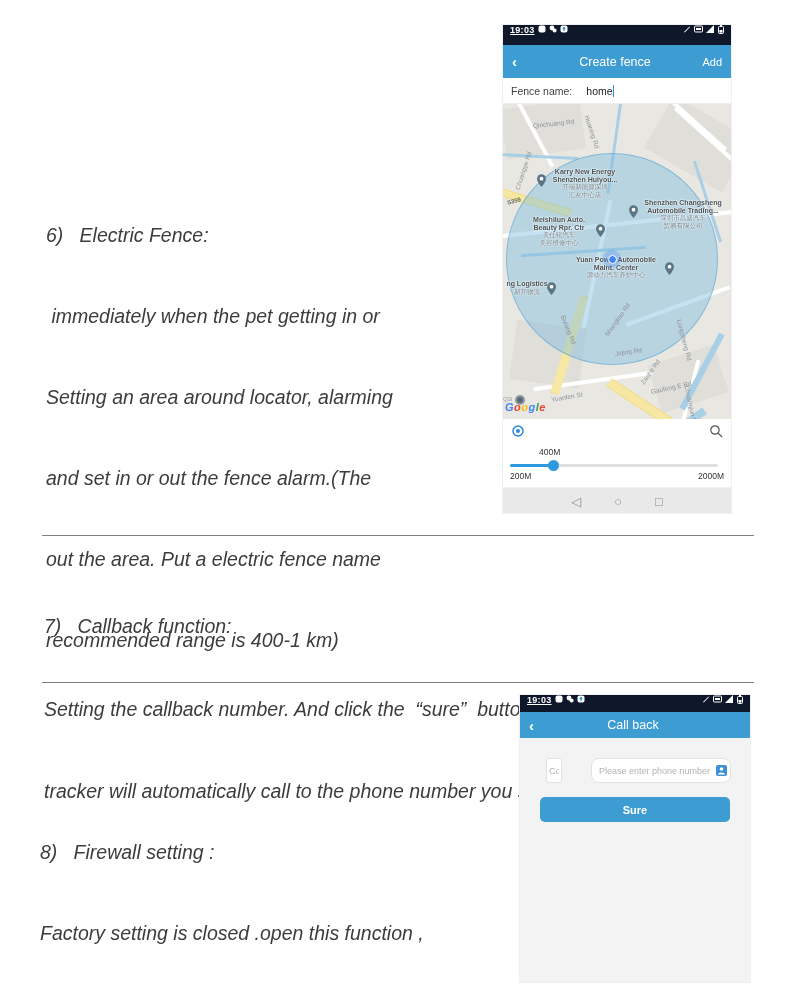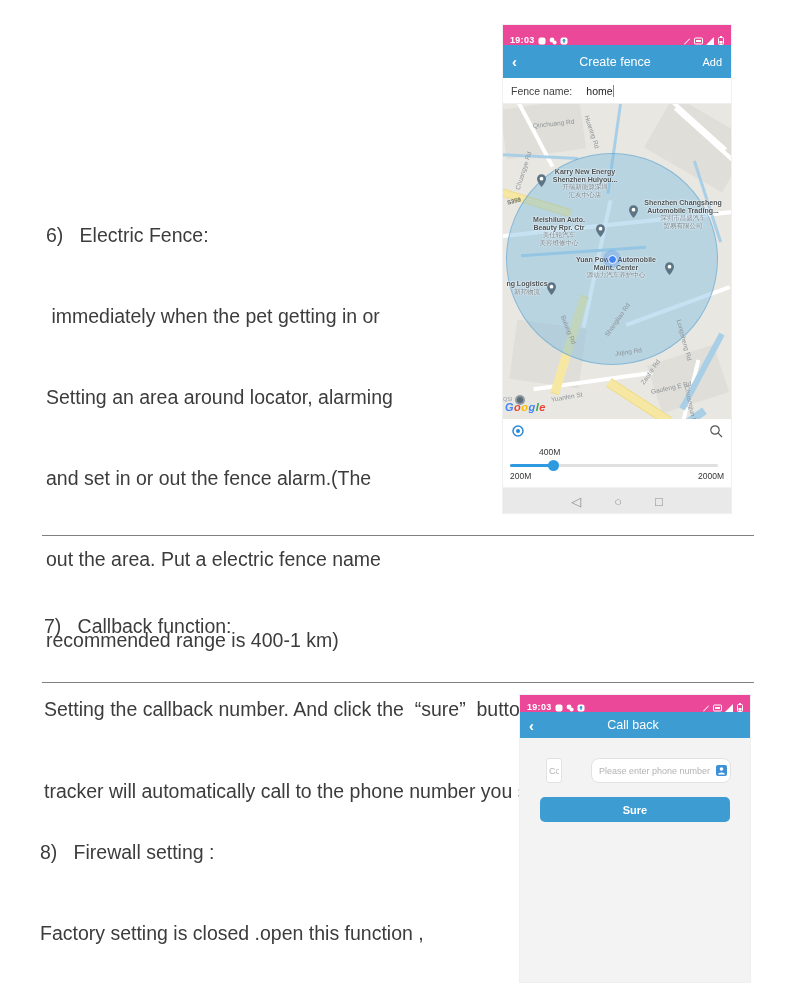--- a/index.html
+++ b/index.html
@@ -1,26 +1,26 @@
 <!DOCTYPE html>
 <html><head>
 <meta charset="utf-8">
 <style>
   html,body{margin:0;padding:0;background:#fff;}
   .page{position:relative;width:790px;height:1004px;background:#ffffff;overflow:hidden;
         font-family:"Liberation Sans","DejaVu Sans",sans-serif;}
 
   
-  .doc-sec{position:absolute;color:#3c3c3c;font-size:19.5px;line-height:27px;white-space:pre;}
+  .doc-sec{position:absolute;color:#3c3c3c;font-size:19.5px;line-height:27px;white-space:pre;font-style:italic;}
   .doc-sec .h{white-space:pre;}
   .divider{position:absolute;left:42px;width:712px;height:0;border-top:1px solid #7f7f7f;}
 
   
   .phone{position:absolute;background:#fff;overflow:hidden;box-shadow:0 0 0 1px #f0f0f0;}
-  .sbar{background:#ec4899;color:#fff;display:flex;align-items:flex-end;padding:0 7px;font-size:9px;}
+  .sbar{background:#0f172a;color:#fff;display:flex;align-items:flex-start;padding:0 7px;font-size:9px;text-decoration:underline;}
   .sbar .time{font-weight:bold;letter-spacing:.3px;}
   .sbar .grow{flex:1;}
   .sico{display:inline-block;margin-left:3px;}
   .hdr{background:#3d9cd2;color:#fff;display:flex;align-items:center;padding:0 9px;}
   .hdr .back{font-size:15px;font-weight:bold;width:20px;}
   .hdr .title{flex:1;text-align:center;font-size:12.5px;font-weight:normal;}
   .hdr .action{font-size:11px;width:24px;text-align:right;}
 
   
   #phone1{left:503px;top:25px;width:228px;height:488px;}

